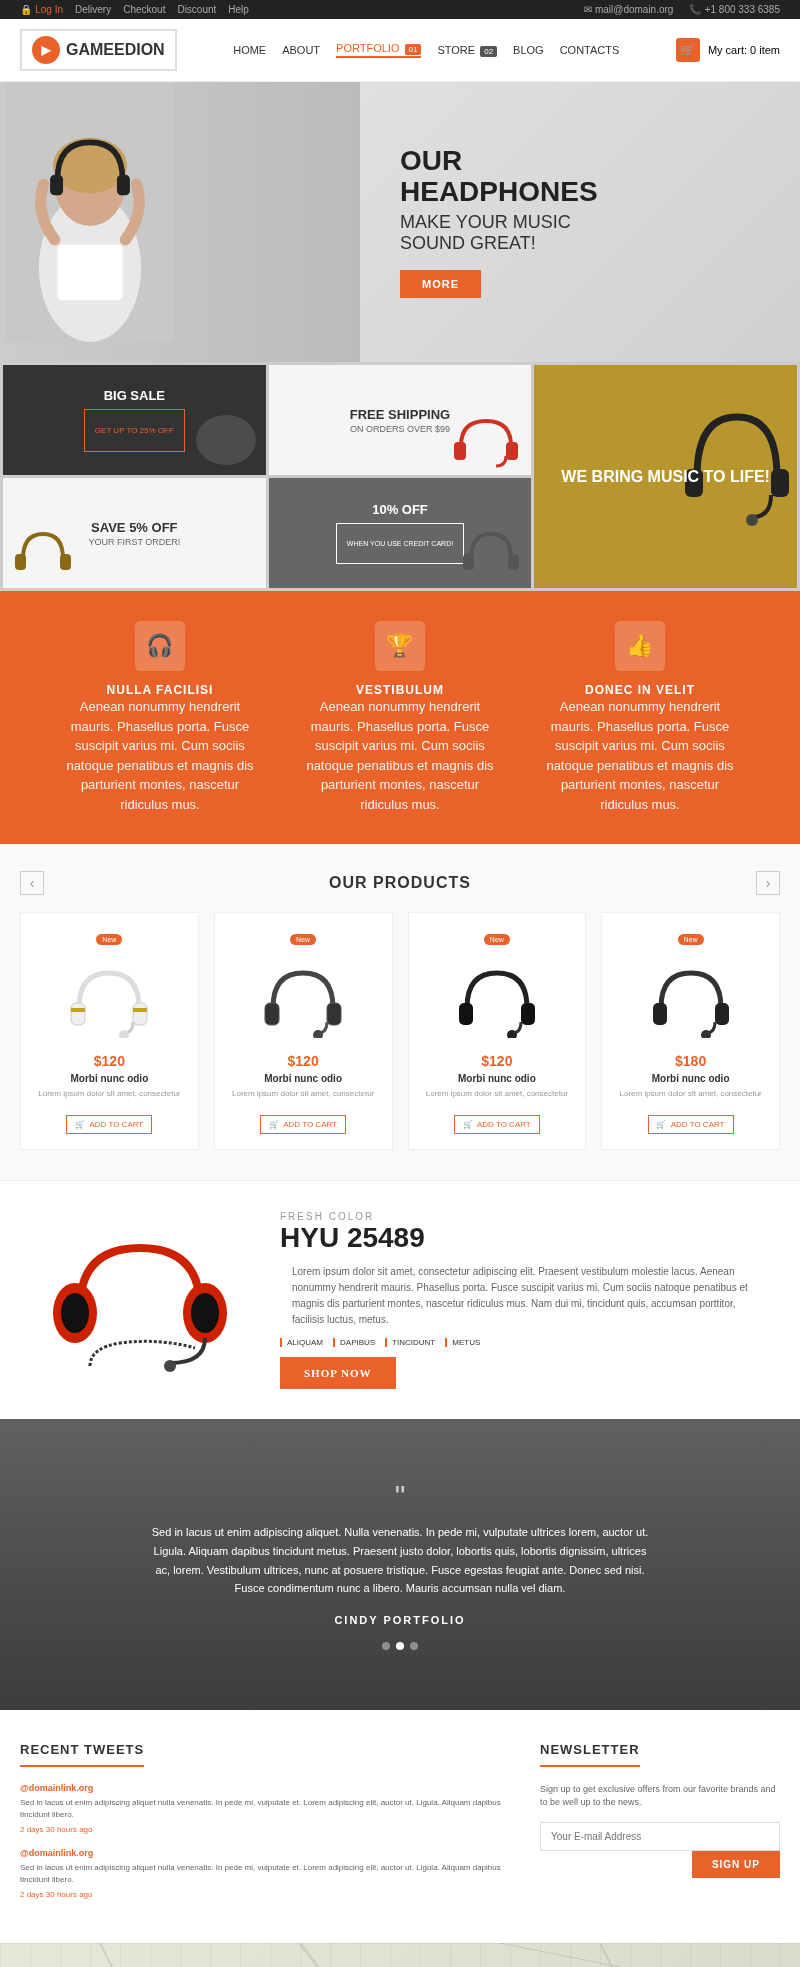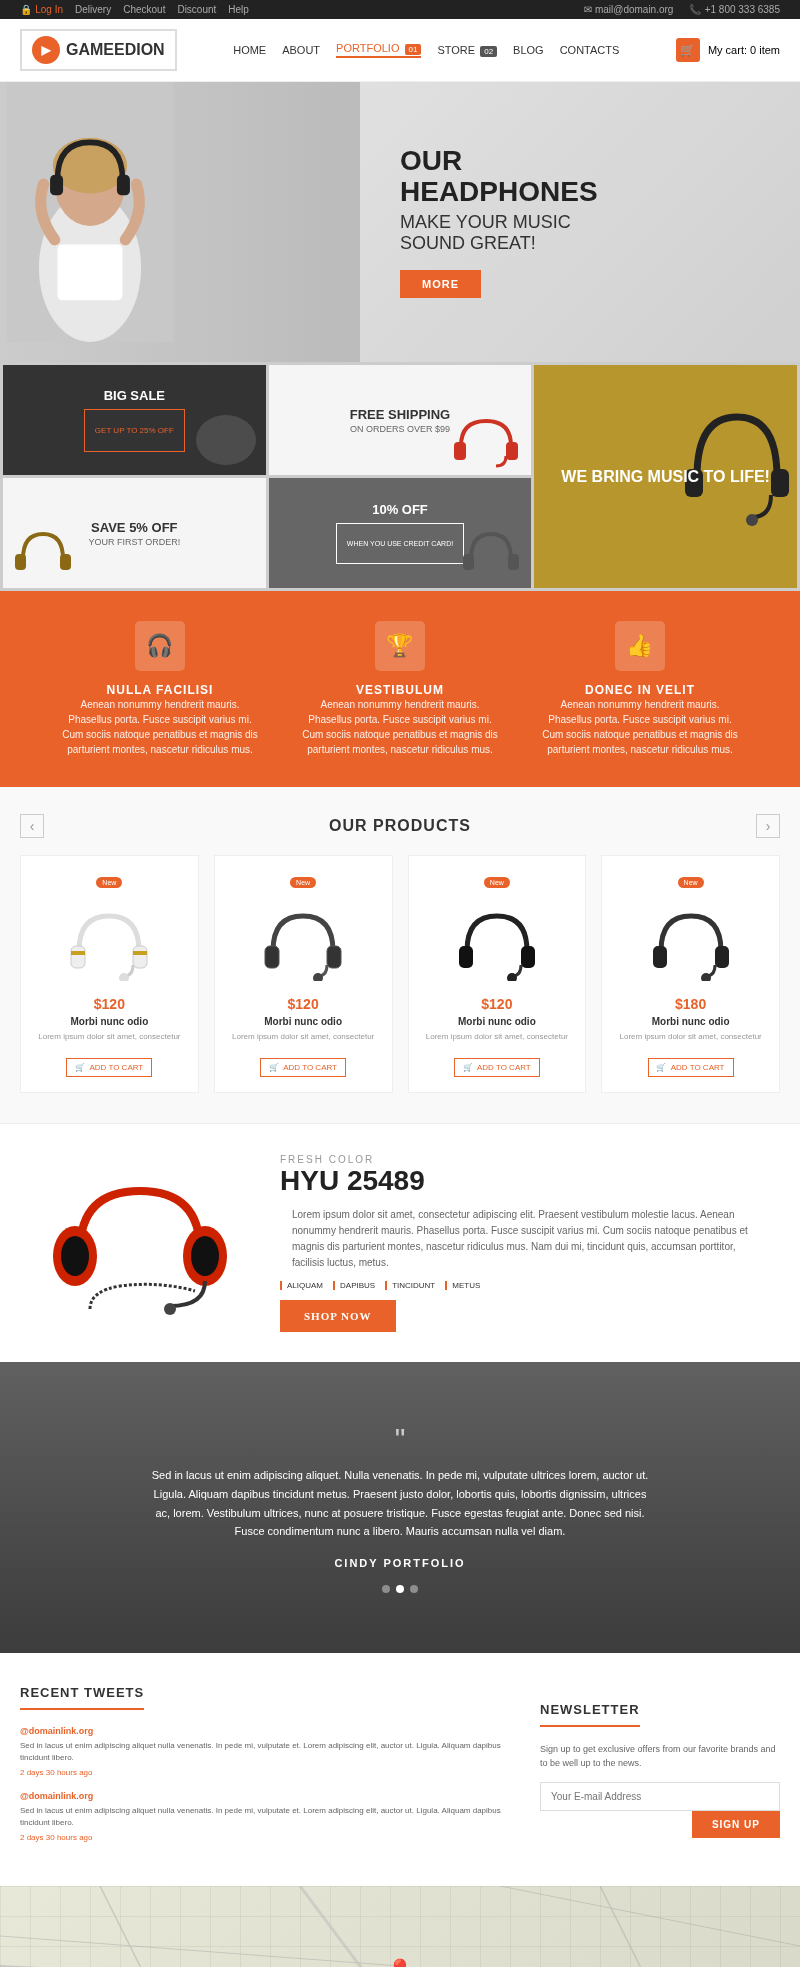--- a/index.html
+++ b/index.html
@@ -105,21 +105,21 @@
       background: #e8622a;
       display: flex;
       justify-content: space-around;
       padding: 30px 40px;
       color: white;
       text-align: center;
     }
     .feature-item { flex: 1; padding: 0 20px; }
     .feature-icon { width: 50px; height: 50px; background: rgba(255,255,255,0.2); border-radius: 5px; margin: 0 auto 12px; display: flex; align-items: center; justify-content: center; font-size: 22px; }
     .feature-title { font-size: 12px; font-weight: bold; letter-spacing: 1px; }
-    .feature-text { font-size: 10px; line-height: 1.5; opacity: 0.9; }
+    .feature-text { font-size: 13px; line-height: 1.5; opacity: 0.9; }
 
     
     .products-section { padding: 30px 20px; background: #f9f9f9; }
     .products-header { display: flex; align-items: center; justify-content: center; margin-bottom: 20px; position: relative; }
     .products-title { font-size: 16px; font-weight: bold; color: #333; letter-spacing: 1px; }
     .products-nav { position: absolute; right: 0; width: 24px; height: 24px; border: 1px solid #ccc; display: flex; align-items: center; justify-content: center; cursor: pointer; font-size: 14px; color: #999; }
     .products-nav.left { left: 0; right: auto; }
     .products-grid { display: grid; grid-template-columns: repeat(4, 1fr); gap: 15px; }
     .product-card { background: white; padding: 15px; text-align: center; border: 1px solid #eee; }
     .product-badge { background: #e8622a; color: white; font-size: 7px; padding: 2px 6px; border-radius: 10px; display: inline-block; margin-bottom: 8px; }
@@ -143,21 +143,21 @@
     
     .testimonial { background: linear-gradient(rgba(0,0,0,0.5), rgba(0,0,0,0.6)), #555; padding: 60px 100px; text-align: center; color: white; min-height: 220px; display: flex; flex-direction: column; align-items: center; justify-content: center; }
     .quote-icon { font-size: 30px; margin-bottom: 10px; opacity: 0.7; }
     .testimonial-text { font-size: 11px; line-height: 1.7; max-width: 500px; margin-bottom: 16px; }
     .testimonial-author { font-size: 11px; font-weight: bold; letter-spacing: 2px; }
     .testimonial-dots { display: flex; gap: 6px; margin-top: 16px; justify-content: center; }
     .dot { width: 8px; height: 8px; border-radius: 50%; background: rgba(255,255,255,0.4); }
     .dot.active { background: white; }
 
     
-    .bottom-section { display: flex; gap: 20px; padding: 30px 20px; background: #fff; align-items: center; }
+    .bottom-section { display: flex; gap: 20px; padding: 30px 20px; background: #fff; }
     .recent-tweets { flex: 1; }
     .newsletter { flex: 0 0 240px; }
     .section-title { font-size: 13px; font-weight: bold; color: #333; letter-spacing: 1px; border-bottom: 2px solid #e8622a; padding-bottom: 8px; margin-bottom: 16px; display: inline-block; }
     .tweet { margin-bottom: 14px; }
     .tweet-handle { color: #e8622a; font-size: 9px; font-weight: bold; margin-bottom: 4px; }
     .tweet-text { font-size: 8px; color: #666; line-height: 1.5; }
     .tweet-time { color: #e8622a; font-size: 8px; margin-top: 4px; }
     .newsletter-text { font-size: 9px; color: #666; line-height: 1.5; margin-bottom: 12px; }
     .email-input { width: 100%; border: 1px solid #ddd; padding: 8px 10px; font-size: 10px; margin-bottom: 0; outline: none; }
     .signup-btn { background: #e8622a; color: white; border: none; padding: 8px 20px; font-size: 10px; font-weight: bold; cursor: pointer; float: right; letter-spacing: 1px; }

